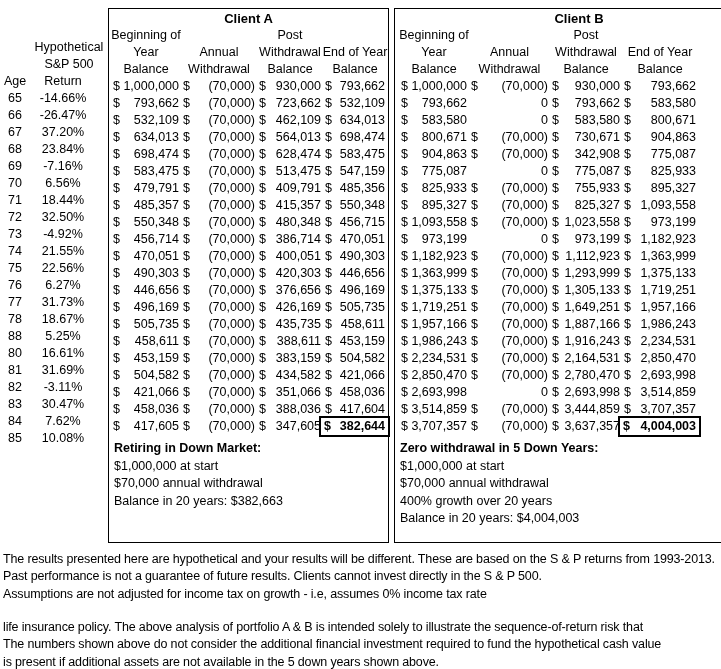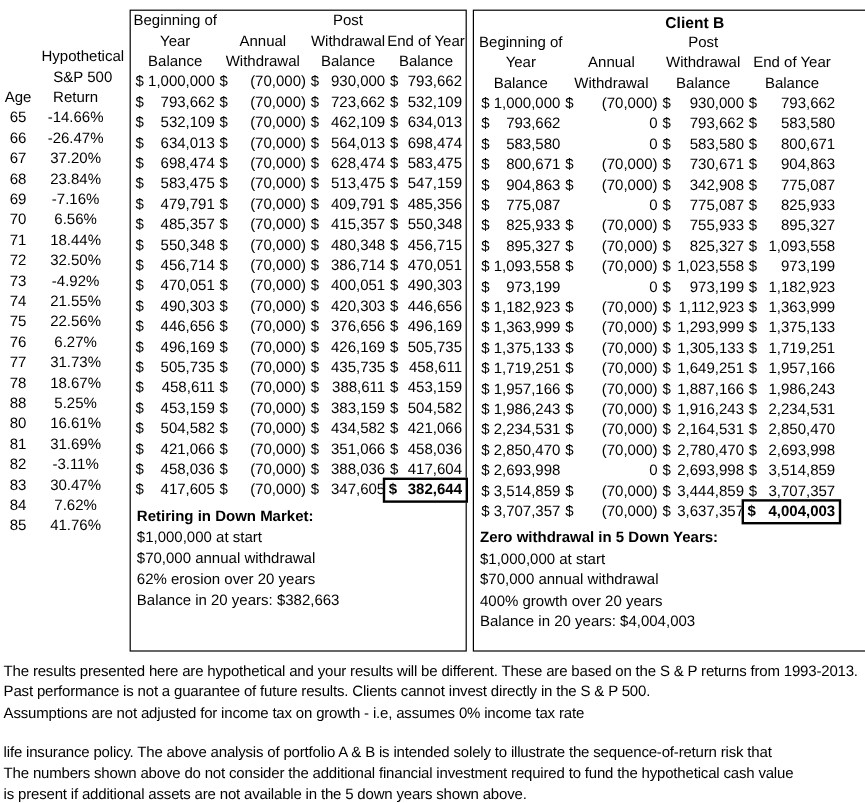--- a/index.html
+++ b/index.html
@@ -123,26 +123,27 @@
         <div class="lrow">
           <div class="lage">83</div>
           <div class="lret">30.47%</div>
         </div>
         <div class="lrow">
           <div class="lage">84</div>
           <div class="lret">7.62%</div>
         </div>
         <div class="lrow">
           <div class="lage">85</div>
-          <div class="lret">41.76%</div>
+          <div class="lret">10.08%</div>
         </div>
       </div>
   </div>
 
   <section class="cbox" style="left:108px; width:281px;" data-client="0">
+    <div class="ctitle">Client A</div>
     <div class="chead">
         <div class="chl">
           <div class="hcell">Beginning of</div>
           <div class="hcell"></div>
           <div class="hcell">Post</div>
           <div class="hcell"></div>
         </div>
         <div class="chl">
           <div class="hcell">Year</div>
           <div class="hcell">Annual</div>
@@ -533,21 +534,20 @@
           <div class="mcell finbox">
             <span class="cur">$</span>
             <span class="val">382,644</span>
           </div>
         </div>
       </div>
     <div class="csummary">
         <div class="sline sbold">Retiring in Down Market:</div>
         <div class="sline">$1,000,000 at start</div>
         <div class="sline">$70,000 annual withdrawal</div>
-        <div class="sline">62% erosion over 20 years</div>
         <div class="sline">Balance in 20 years: $382,663</div>
       </div>
   </section>
 
   <section class="cbox" style="left:394px; width:370px;" data-client="1">
     <div class="ctitle">Client B</div>
     <div class="chead">
         <div class="chl">
           <div class="hcell">Beginning of</div>
           <div class="hcell"></div>

